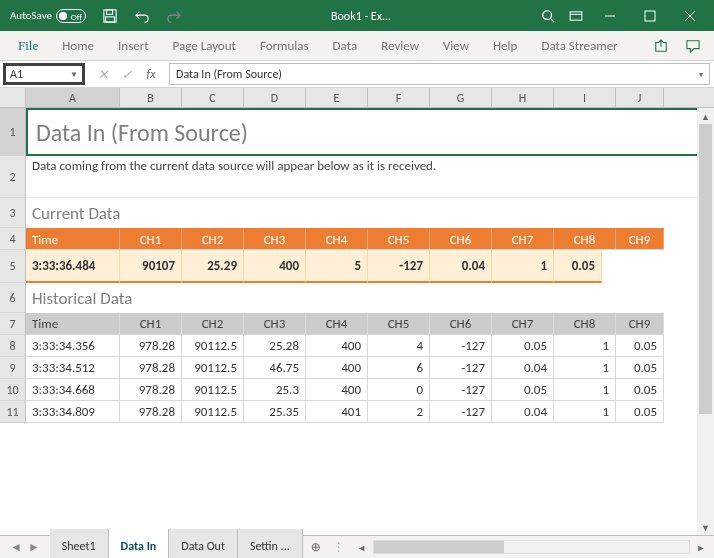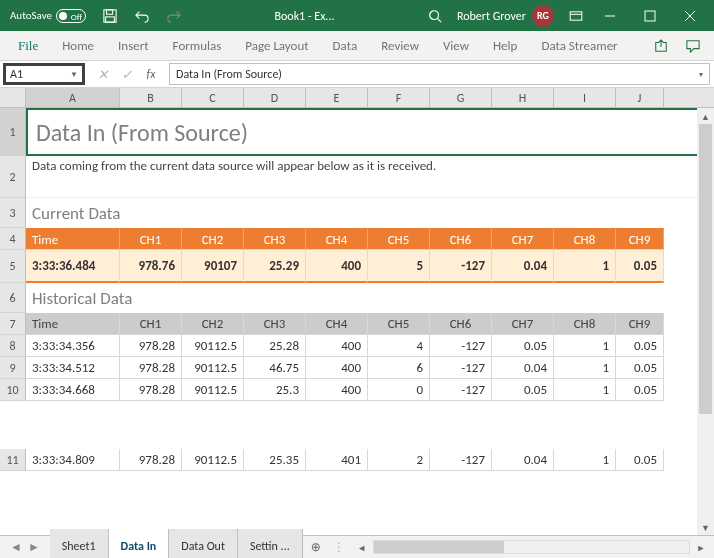--- a/index.html
+++ b/index.html
@@ -118,24 +118,20 @@
         </svg>
       </div>
   </div>
   <div class="filename">Book1  -  Ex...</div>
   <div class="tb-icon search-icon">
       <svg width="14" height="14" viewBox="0 0 16 16" fill="none" stroke="#fff" stroke-width="1.4">
         <circle cx="7" cy="7" r="5"></circle>
         <line x1="11" y1="11" x2="15" y2="15"></line>
       </svg>
     </div>
-  <div class="user">
-    <span>Robert Grover</span>
-    <span class="avatar">RG</span>
-  </div>
   <div class="tb-icon">
       <svg width="14" height="10" viewBox="0 0 16 12" fill="none" stroke="#fff" stroke-width="1.2">
         <rect x="1" y="1" width="14" height="10"></rect>
         <line x1="1" y1="4" x2="15" y2="4"></line>
       </svg>
     </div>
   <div class="wincontrols">
     <div class="tb-icon">
         <svg width="12" height="12" viewBox="0 0 12 12" stroke="#fff">
           <line x1="1" y1="6" x2="11" y2="6"></line>
@@ -152,22 +148,22 @@
           <line x1="11" y1="1" x2="1" y2="11"></line>
         </svg>
       </div>
   </div>
 </div>
 
 <div class="ribbon">
   <div class="ribbon-tab file">File</div>
   <div class="ribbon-tab">Home</div>
   <div class="ribbon-tab">Insert</div>
+  <div class="ribbon-tab">Page Layout</div>
   <div class="ribbon-tab">Formulas</div>
-  <div class="ribbon-tab">Page Layout</div>
   <div class="ribbon-tab">Data</div>
   <div class="ribbon-tab">Review</div>
   <div class="ribbon-tab">View</div>
   <div class="ribbon-tab">Help</div>
   <div class="ribbon-tab">Data Streamer</div>
   <div class="ribbon-right">
     <div class="ribbon-btn">
         <svg width="14" height="14" viewBox="0 0 16 16" fill="none" stroke="#217346" stroke-width="1.2">
           <path d="M10 4 L14 4 L14 14 L2 14 L2 4 L6 4 M8 1 L8 9 M5 4 L8 1 L11 4"></path>
         </svg>
@@ -244,21 +240,20 @@
           <div class="dcell chlabel hdr-orange otop">CH8</div>
           <div class="dcell chlabel hdr-orange otop" style="width:48px">CH9</div>
         </div>
       </div>
     </div>
     <div class="row" style="height:33px">
       <div class="rowhead">5</div>
       <div class="cellarea">
         <div class="data-row">
           <div class="dcell time val-orange tall obot">3:33:36.484</div>
-          <div class="dcell ch val-orange tall obot">978.76</div>
           <div class="dcell ch val-orange tall obot">90107</div>
           <div class="dcell ch val-orange tall obot">25.29</div>
           <div class="dcell ch val-orange tall obot">400</div>
           <div class="dcell ch val-orange tall obot">5</div>
           <div class="dcell ch val-orange tall obot">-127</div>
           <div class="dcell ch val-orange tall obot">0.04</div>
           <div class="dcell ch val-orange tall obot">1</div>
           <div class="dcell ch val-orange tall obot" style="width:48px">0.05</div>
         </div>
       </div>
@@ -332,21 +327,21 @@
               <div class="dcell ch">25.3</div>
               <div class="dcell ch">400</div>
               <div class="dcell ch">0</div>
               <div class="dcell ch">-127</div>
               <div class="dcell ch">0.05</div>
               <div class="dcell ch">1</div>
               <div class="dcell ch" style="width: 48px;">0.05</div>
             </div>
           </div>
         </div>
-        <div class="row hist-row" style="height: 22px; margin-top: 48px;">
+        <div class="row hist-row" style="height: 22px;">
           <div class="rowhead">11</div>
           <div class="cellarea">
             <div class="data-row">
               <div class="dcell time">3:33:34.809</div>
               <div class="dcell ch">978.28</div>
               <div class="dcell ch">90112.5</div>
               <div class="dcell ch">25.35</div>
               <div class="dcell ch">401</div>
               <div class="dcell ch">2</div>
               <div class="dcell ch">-127</div>

